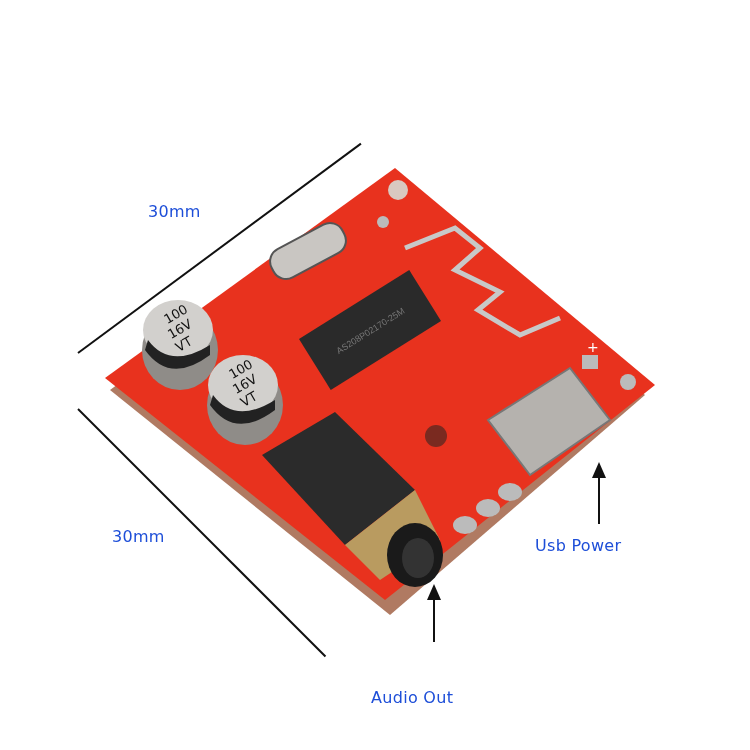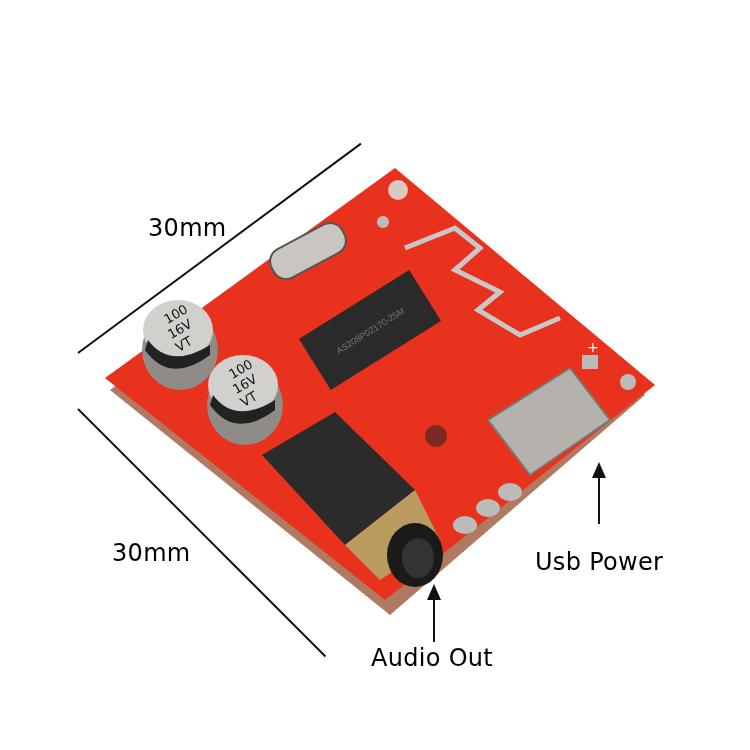--- a/index.html
+++ b/index.html
@@ -1,17 +1,17 @@
 <!DOCTYPE html>
 <html><head>
 <meta charset="utf-8">
 <style>
   html,body{margin:0;padding:0;background:#fff;}
   body{width:750px;height:750px;position:relative;overflow:hidden;font-family:"DejaVu Sans","Liberation Sans",sans-serif;}
-  .label{position:absolute;color:#000000;font-size:24px;letter-spacing:0.3px;margin-top:12px;}
+  .label{position:absolute;color:#1d4ed8;font-size:16px;letter-spacing:0.3px;}
   .dim-line{position:absolute;height:2px;background:#111;transform-origin:0 50%;}
   .arrow{position:absolute;width:2px;background:#111;}
   .arrow::before{content:"";position:absolute;left:-6px;top:-14px;border-left:7px solid transparent;border-right:7px solid transparent;border-bottom:16px solid #111;}
   #scene{position:absolute;left:0;top:0;width:750px;height:750px;}
 </style>
 </head>
 <body>
 
 <svg id="scene" viewBox="0 0 750 750" xmlns="http://www.w3.org/2000/svg">
 
@@ -68,13 +68,13 @@
 <div class="dim-line" style="left:78px;top:352px;width:352px;transform:rotate(-36.5deg);"></div>
 <div class="dim-line" style="left:78px;top:408px;width:350px;transform:rotate(45deg);"></div>
 
 <div class="label" style="left:148px;top:202px;">30mm</div>
 <div class="label" style="left:112px;top:527px;">30mm</div>
 
 <div class="arrow" style="left:598px;top:476px;height:48px;"></div>
 <div class="label" style="left:535px;top:536px;">Usb Power</div>
 
 <div class="arrow" style="left:433px;top:598px;height:44px;"></div>
-<div class="label" style="left:371px;top:632px;text-align:right;">Audio Out</div>
+<div class="label" style="left:371px;top:688px;text-align:right;">Audio Out</div>
 
 </body></html>

